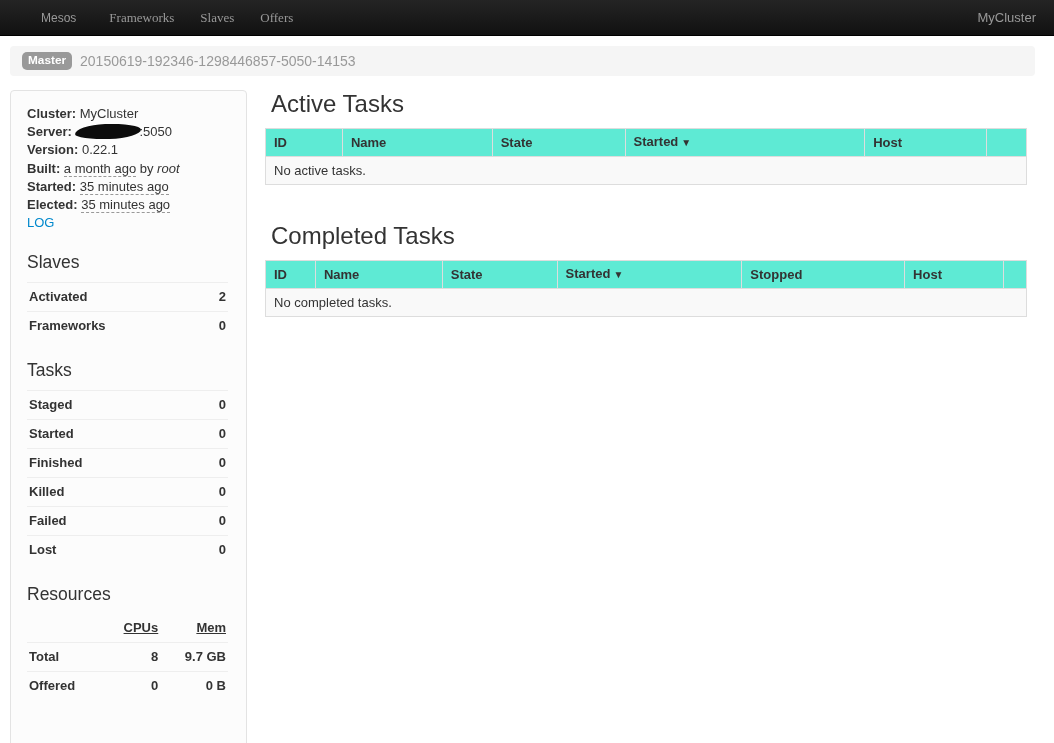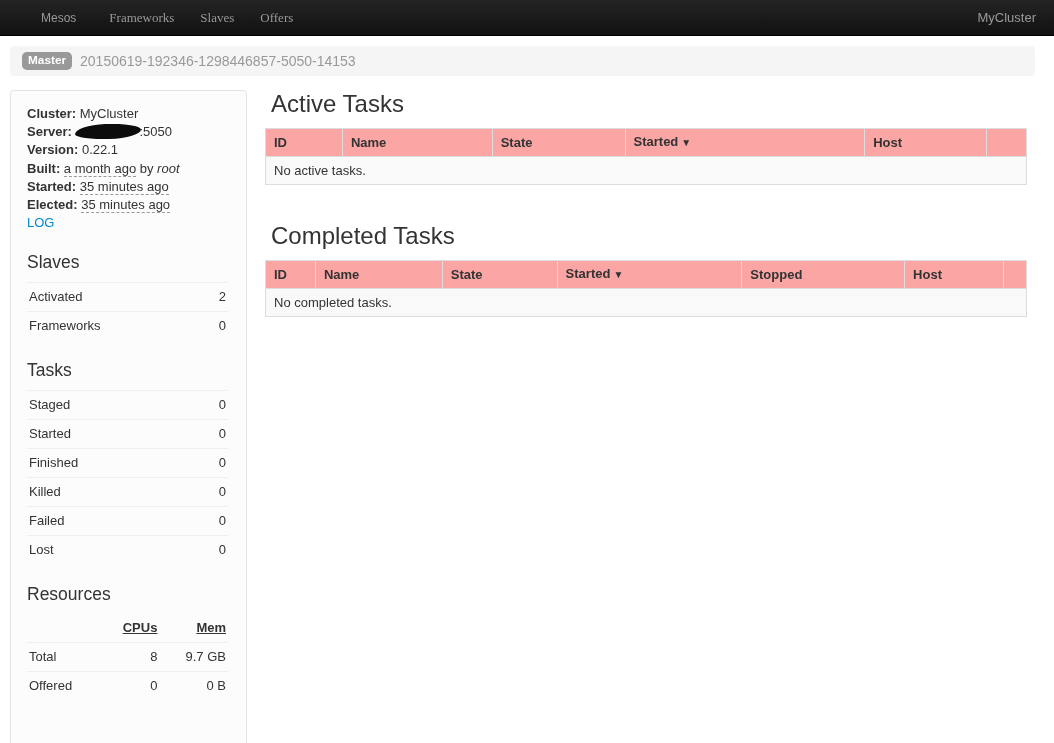--- a/index.html
+++ b/index.html
@@ -52,35 +52,35 @@
   .info-line strong{font-weight:bold;}
   .timeago{border-bottom:1px dashed #999;cursor:default;}
   .redact{display:inline-block;width:66px;height:15px;background:#0c0c0c;
     border-radius:46% 54% 48% 52% / 60% 44% 56% 40%;
     transform:rotate(-2deg);vertical-align:text-bottom;margin-right:-2px;}
   .log-link{display:inline-block;color:var(--c-link);
     text-decoration:none;cursor:pointer;}
   .side-h{font-size:17.5px;font-weight:normal;color:var(--c-text);
     margin:19px 0 9px;line-height:22px;}
   .side-table{width:100%;border-collapse:collapse;}
-  .side-table td,.side-table th{padding:5px 2px;font-weight:normal;text-align:left;
+  .side-table td,.side-table th{padding:5px 2px;font-weight:bold;text-align:left;
     border-top:1px solid var(--c-row-border);font-size:13px;}
   .side-table td.num,.side-table th.num{text-align:right;}
   .side-table thead th{border-top:none;text-decoration:underline;}
   .res-table th{font-weight:bold;}
 
   
   .section-h{font-size:24px;font-weight:normal;color:var(--c-text);
     line-height:28px;margin:0 6px 10px;}
   .section-h.second{margin-top:37px;}
   .task-table{width:100%;border-collapse:collapse;border:1px solid var(--c-table-border);
     margin-bottom:0;}
   .task-table th{border:1px solid var(--c-table-border);text-align:left;
     font-weight:bold;padding:5px 8px;font-size:13px;line-height:16px;
-    background:#fca5a5;cursor:pointer;}
+    background:#5eead4;cursor:pointer;}
   .task-table td{border:1px solid var(--c-table-border);padding:5px 8px;
     background:var(--c-stripe);line-height:17px;}
   .sort-icon{font-size:10px;margin-left:3px;}
 </style>
 </head>
 <body>
 
 <div class="navbar">
   <a class="brand">Mesos</a>
   <ul>

